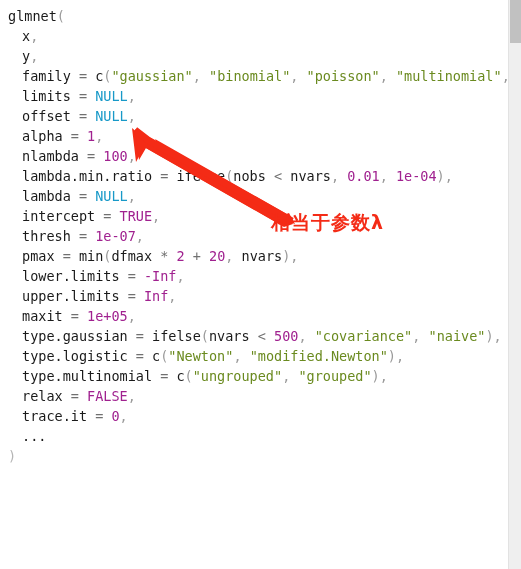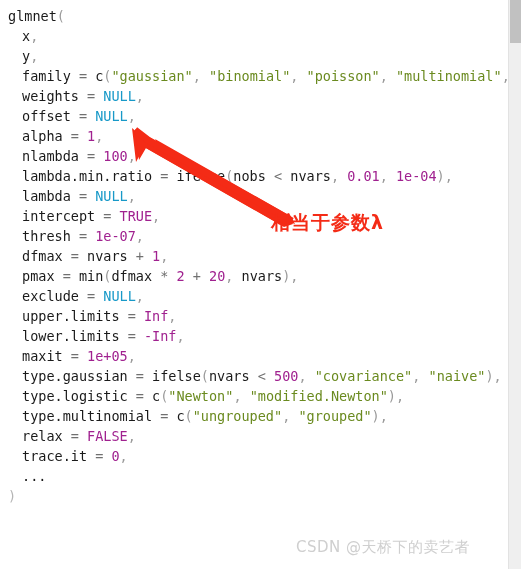--- a/index.html
+++ b/index.html
@@ -122,33 +122,31 @@
 </head>
 <body>
 
 <div id="app">
 
   <div id="code-block">
       <div class="code-line"><span class="tok-plain">glmnet</span><span class="tok-punct">(</span></div>
       <div class="code-line indent"><span class="tok-plain">x</span><span class="tok-punct">,</span></div>
       <div class="code-line indent"><span class="tok-plain">y</span><span class="tok-punct">,</span></div>
       <div class="code-line indent"><span class="tok-plain">family </span><span class="tok-op">= </span><span class="tok-plain">c</span><span class="tok-punct">(</span><span class="tok-str">"gaussian"</span><span class="tok-punct">, </span><span class="tok-str">"binomial"</span><span class="tok-punct">, </span><span class="tok-str">"poisson"</span><span class="tok-punct">, </span><span class="tok-str">"multinomial"</span><span class="tok-punct">, </span></div>
-      <div class="code-line indent"><span class="tok-plain">weights </span><span class="tok-op">= </span><span class="tok-null">NULL</span><span class="tok-punct">,</span></div>
+      <div class="code-line indent"><span class="tok-plain">limits </span><span class="tok-op">= </span><span class="tok-null">NULL</span><span class="tok-punct">,</span></div>
       <div class="code-line indent"><span class="tok-plain">offset </span><span class="tok-op">= </span><span class="tok-null">NULL</span><span class="tok-punct">,</span></div>
       <div class="code-line indent"><span class="tok-plain">alpha </span><span class="tok-op">= </span><span class="tok-num">1</span><span class="tok-punct">,</span></div>
       <div class="code-line indent"><span class="tok-plain">nlambda </span><span class="tok-op">= </span><span class="tok-num">100</span><span class="tok-punct">,</span></div>
       <div class="code-line indent"><span class="tok-plain">lambda.min.ratio </span><span class="tok-op">= </span><span class="tok-plain">ifelse</span><span class="tok-punct">(</span><span class="tok-plain">nobs </span><span class="tok-op">&lt; </span><span class="tok-plain">nvars</span><span class="tok-punct">, </span><span class="tok-num">0.01</span><span class="tok-punct">, </span><span class="tok-num">1e-04</span><span class="tok-punct">)</span><span class="tok-punct">,</span></div>
       <div class="code-line indent"><span class="tok-plain">lambda </span><span class="tok-op">= </span><span class="tok-null">NULL</span><span class="tok-punct">,</span></div>
       <div class="code-line indent"><span class="tok-plain">intercept </span><span class="tok-op">= </span><span class="tok-const">TRUE</span><span class="tok-punct">,</span></div>
       <div class="code-line indent"><span class="tok-plain">thresh </span><span class="tok-op">= </span><span class="tok-num">1e-07</span><span class="tok-punct">,</span></div>
-      <div class="code-line indent"><span class="tok-plain">dfmax </span><span class="tok-op">= </span><span class="tok-plain">nvars </span><span class="tok-op">+ </span><span class="tok-num">1</span><span class="tok-punct">,</span></div>
       <div class="code-line indent"><span class="tok-plain">pmax </span><span class="tok-op">= </span><span class="tok-plain">min</span><span class="tok-punct">(</span><span class="tok-plain">dfmax </span><span class="tok-op">* </span><span class="tok-num">2 </span><span class="tok-op">+ </span><span class="tok-num">20</span><span class="tok-punct">, </span><span class="tok-plain">nvars</span><span class="tok-punct">)</span><span class="tok-punct">,</span></div>
-      <div class="code-line indent"><span class="tok-plain">exclude </span><span class="tok-op">= </span><span class="tok-null">NULL</span><span class="tok-punct">,</span></div>
+      <div class="code-line indent"><span class="tok-plain">lower.limits </span><span class="tok-op">= </span><span class="tok-const">-Inf</span><span class="tok-punct">,</span></div>
       <div class="code-line indent"><span class="tok-plain">upper.limits </span><span class="tok-op">= </span><span class="tok-const">Inf</span><span class="tok-punct">,</span></div>
-      <div class="code-line indent"><span class="tok-plain">lower.limits </span><span class="tok-op">= </span><span class="tok-const">-Inf</span><span class="tok-punct">,</span></div>
       <div class="code-line indent"><span class="tok-plain">maxit </span><span class="tok-op">= </span><span class="tok-num">1e+05</span><span class="tok-punct">,</span></div>
       <div class="code-line indent"><span class="tok-plain">type.gaussian </span><span class="tok-op">= </span><span class="tok-plain">ifelse</span><span class="tok-punct">(</span><span class="tok-plain">nvars </span><span class="tok-op">&lt; </span><span class="tok-num">500</span><span class="tok-punct">, </span><span class="tok-str">"covariance"</span><span class="tok-punct">, </span><span class="tok-str">"naive"</span><span class="tok-punct">)</span><span class="tok-punct">,</span></div>
       <div class="code-line indent"><span class="tok-plain">type.logistic </span><span class="tok-op">= </span><span class="tok-plain">c</span><span class="tok-punct">(</span><span class="tok-str">"Newton"</span><span class="tok-punct">, </span><span class="tok-str">"modified.Newton"</span><span class="tok-punct">)</span><span class="tok-punct">,</span></div>
       <div class="code-line indent"><span class="tok-plain">type.multinomial </span><span class="tok-op">= </span><span class="tok-plain">c</span><span class="tok-punct">(</span><span class="tok-str">"ungrouped"</span><span class="tok-punct">, </span><span class="tok-str">"grouped"</span><span class="tok-punct">)</span><span class="tok-punct">,</span></div>
       <div class="code-line indent"><span class="tok-plain">relax </span><span class="tok-op">= </span><span class="tok-const">FALSE</span><span class="tok-punct">,</span></div>
       <div class="code-line indent"><span class="tok-plain">trace.it </span><span class="tok-op">= </span><span class="tok-num">0</span><span class="tok-punct">,</span></div>
       <div class="code-line indent"><span class="tok-plain">...</span></div>
       <div class="code-line"><span class="tok-dim">)</span></div>
     </div>
 
@@ -159,15 +157,14 @@
   <div id="annotation-layer">
     <svg id="annotation-arrow" width="521" height="569" viewBox="0 0 521 569">
       <polygon points="250,224 246,217 106,137 116,151 89,128 93,162 101,147 241,227" fill="#f42b16"></polygon>
       <polygon points="250,223 244,214 112,139 118,150 92,129 96,160 103,148 240,226" fill="#f42b16"></polygon>
       <path d="M 249,221 L 105,140 L 92,130" stroke="#f42b16" stroke-width="7" fill="none" stroke-linecap="butt"></path>
       <path d="M 252,224 L 232,218 L 246,213 Z" fill="#f42b16"></path>
     </svg>
     <div id="annotation-text">相当于参数λ</div>
   </div>
 
-  <div id="watermark">CSDN @天桥下的卖艺者</div>
 
 </div>
 
 </body></html>

